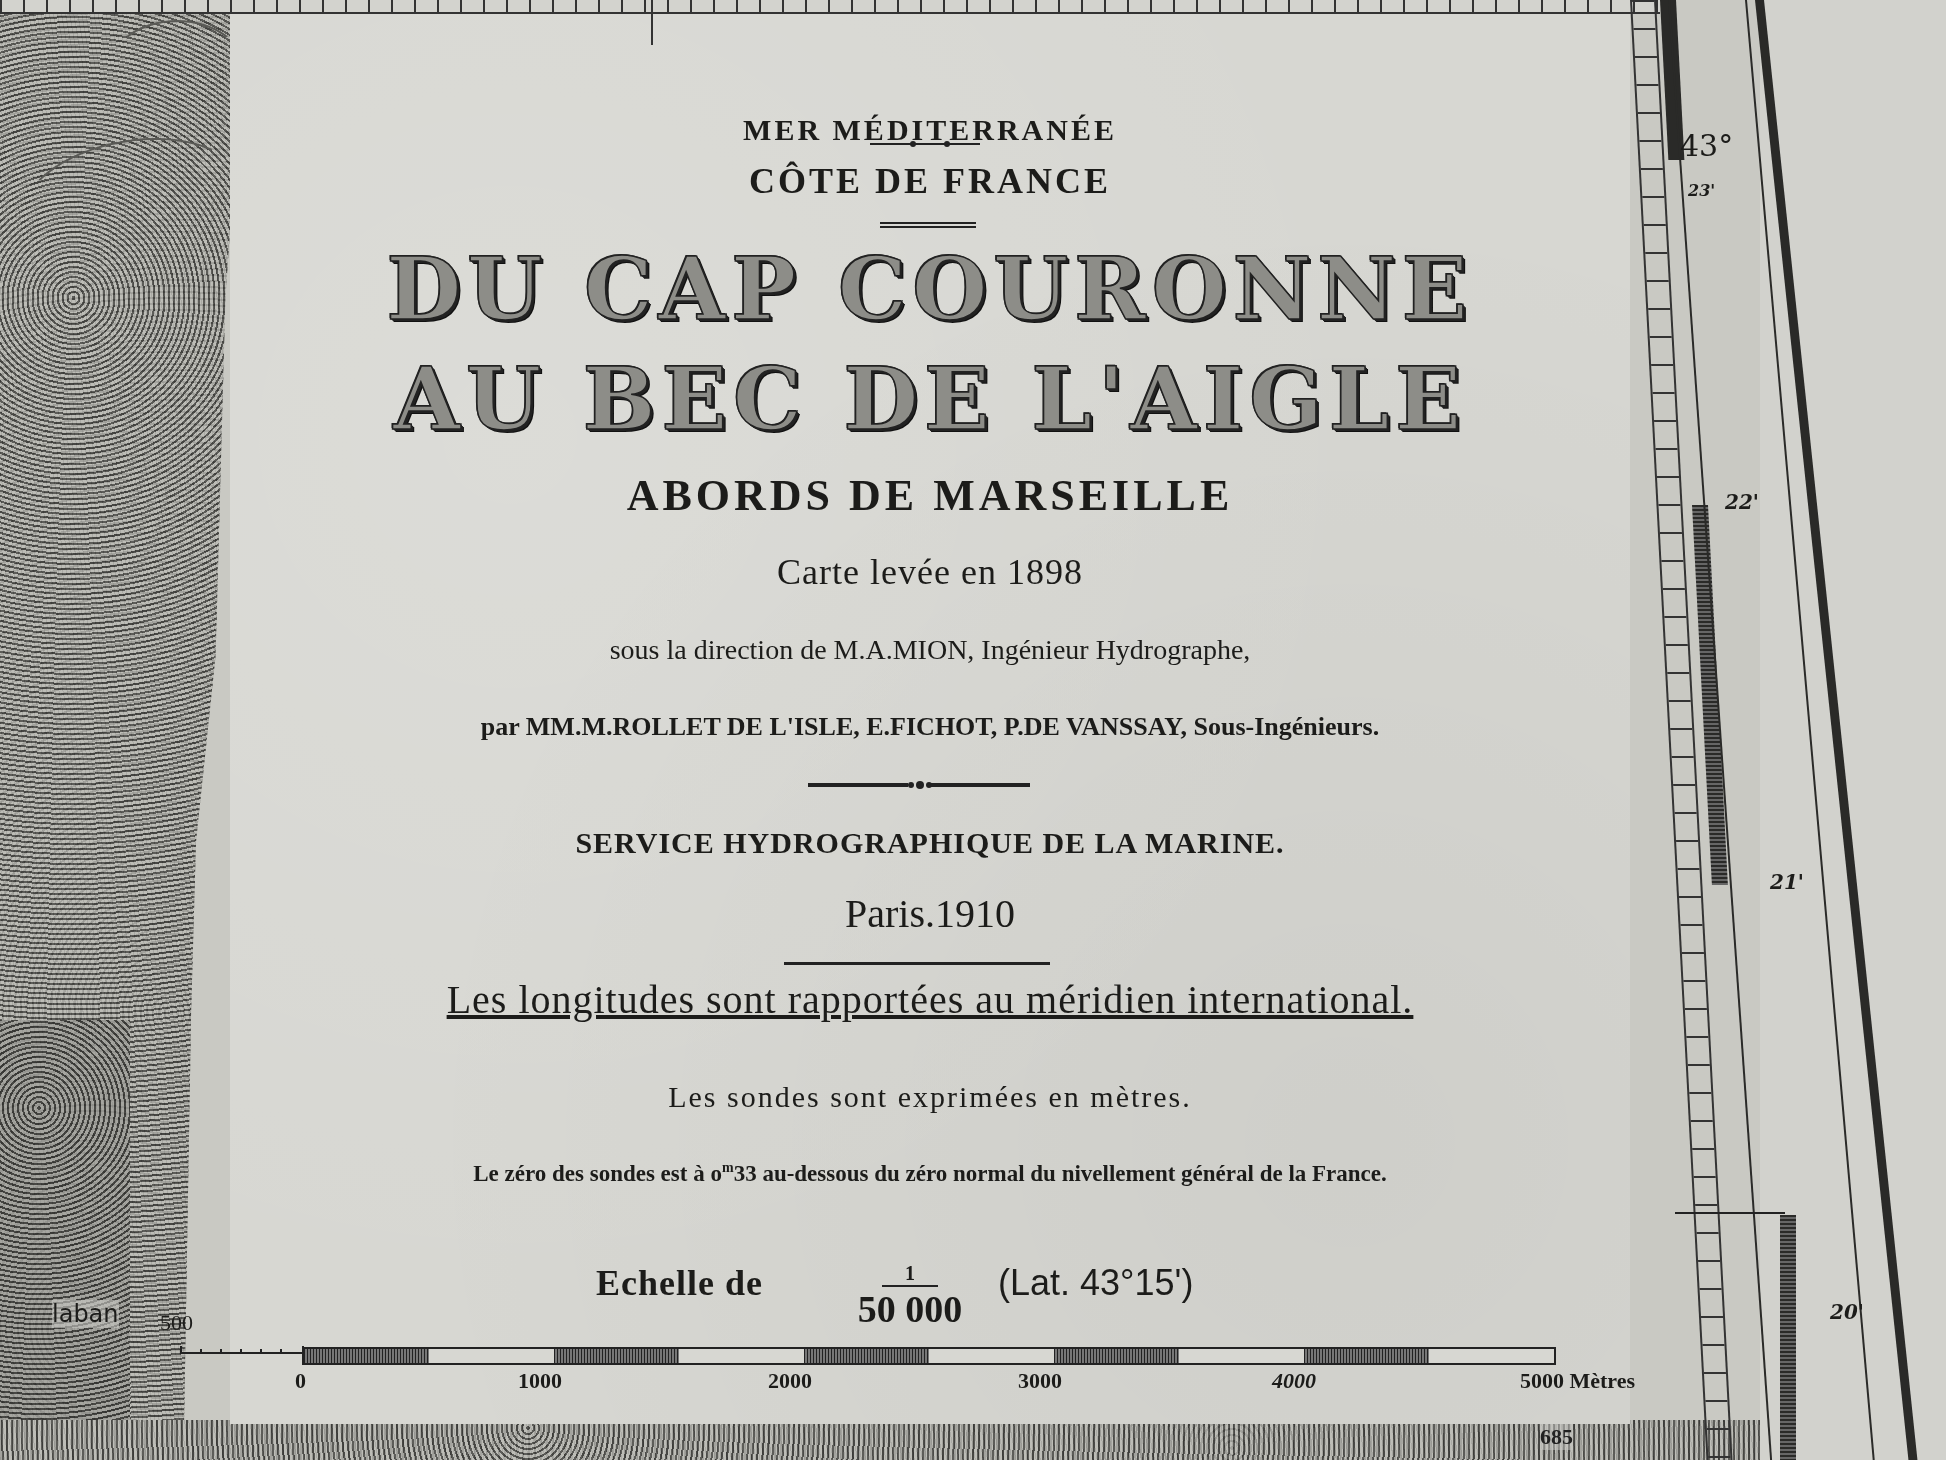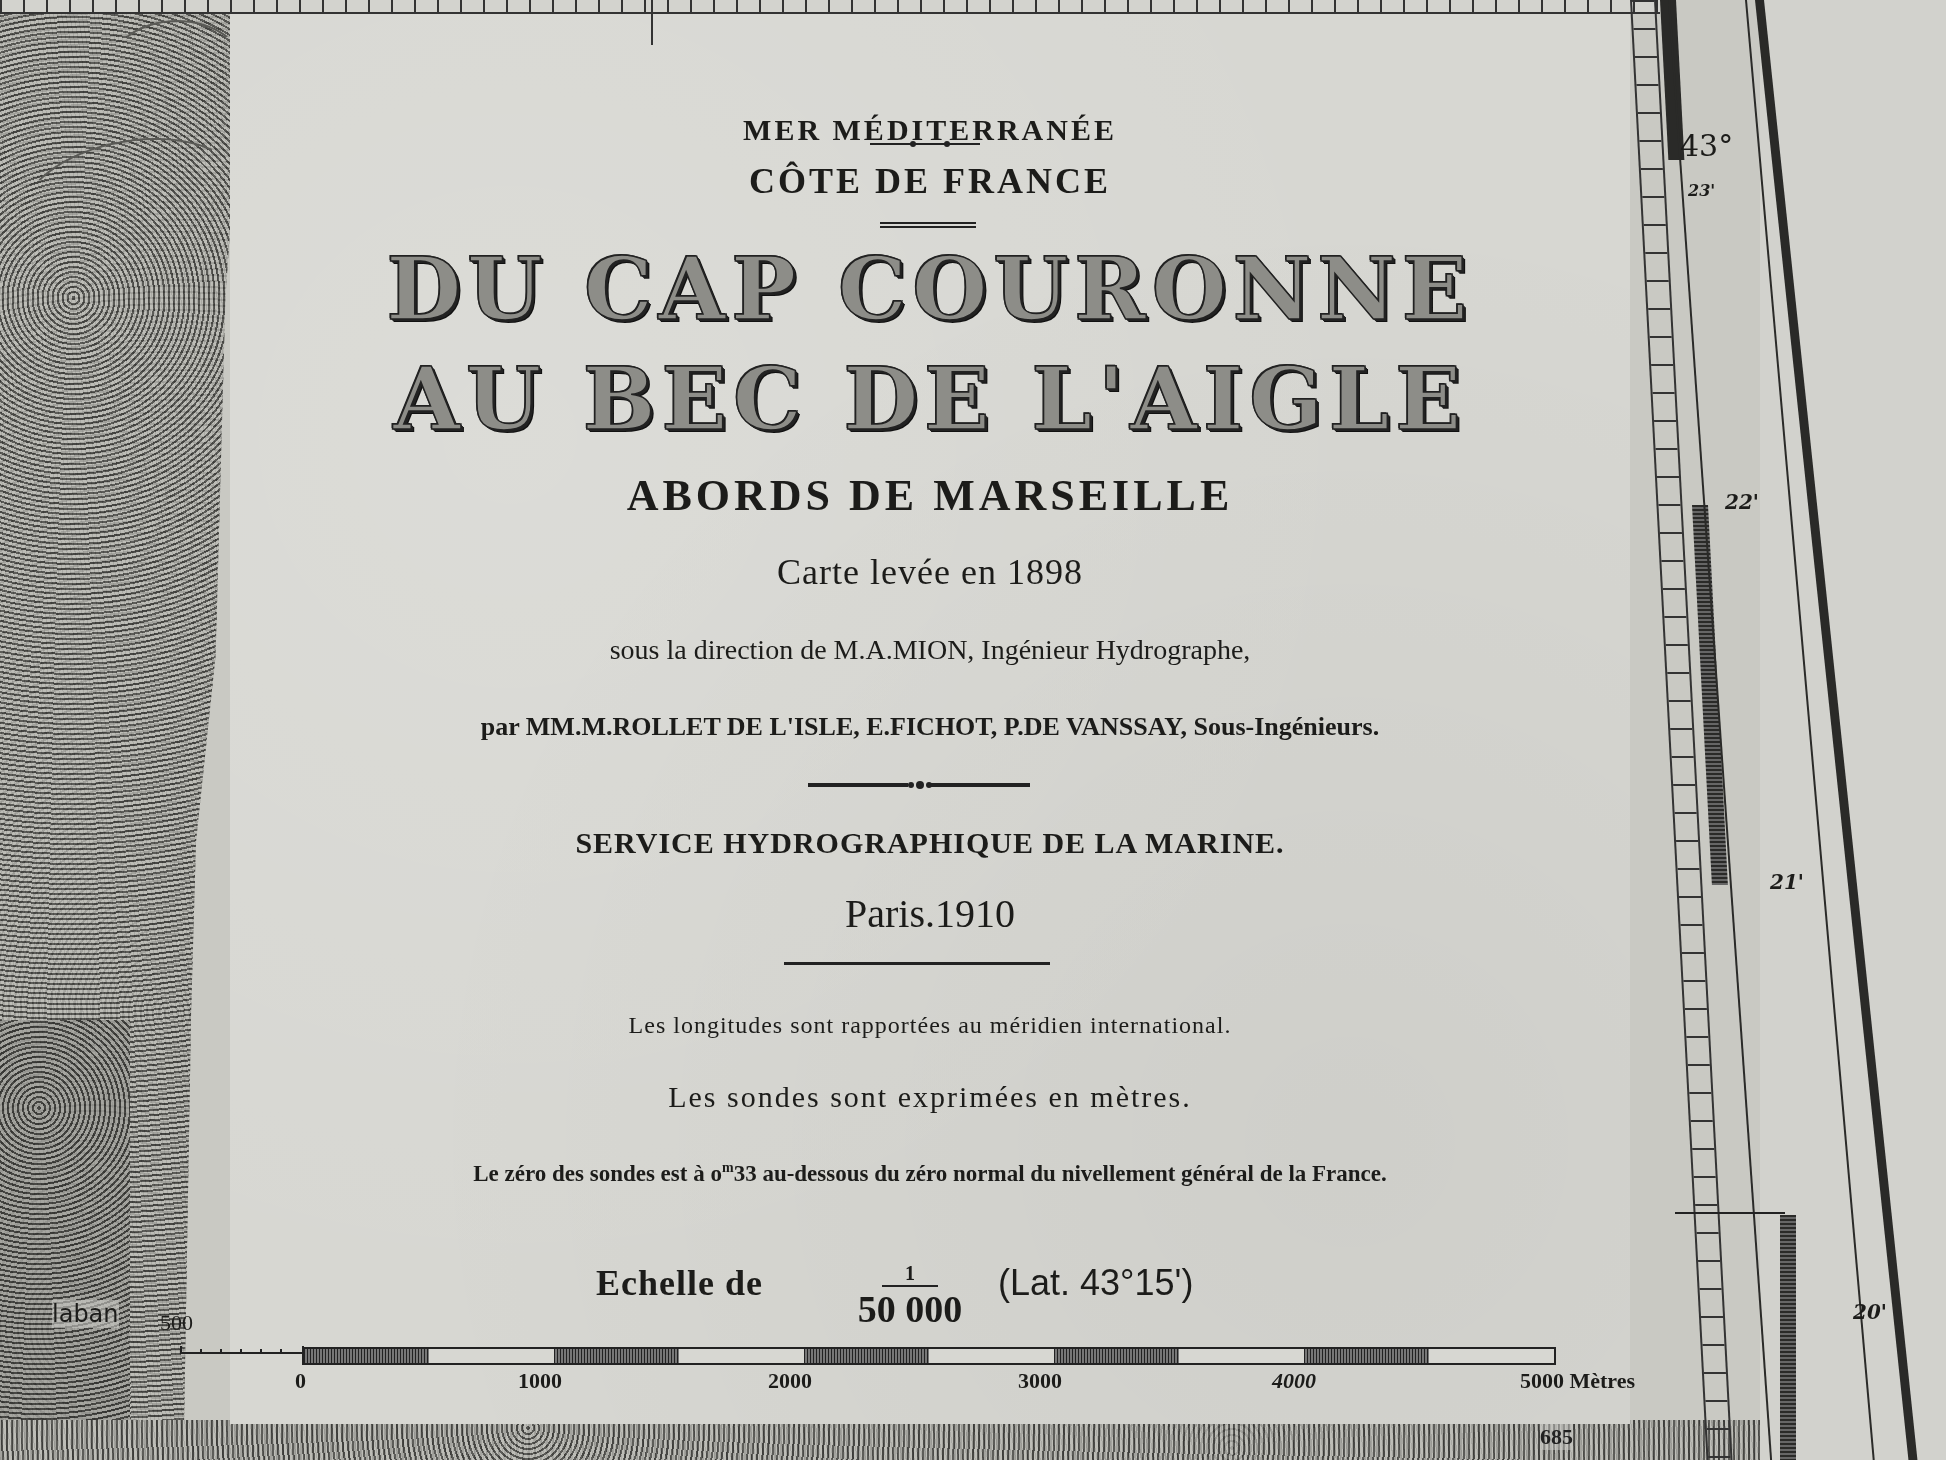--- a/index.html
+++ b/index.html
@@ -51,21 +51,21 @@
     -webkit-text-stroke:1.5px #222;
   }
   .t-main1 { top:238px; }
   .t-main2 { top:348px; }
   .t-abords { top:470px; font-size:44px; letter-spacing:4px; font-family:"Liberation Serif",serif; font-weight:bold; }
   .t-levee { top:551px; font-size:36px; font-family:"Liberation Serif",serif; letter-spacing:1px; }
   .t-dir { top:634px; font-size:28px; font-family:"Liberation Serif",serif; }
   .t-par { top:712px; font-size:26px; font-family:"Liberation Serif",serif; font-weight:bold; }
   .t-service { top:826px; font-size:30px; font-family:"Liberation Serif",serif; font-weight:bold; letter-spacing:1px; }
   .t-paris { top:890px; font-size:40px; font-family:"Liberation Serif",serif; }
-  .t-long { top:1012px; font-size:24px; font-family:"Liberation Serif",serif; letter-spacing:1px; }
+  .t-long { top:976px; font-size:40px; font-family:"Liberation Serif",serif; letter-spacing:1px;text-decoration:underline; }
   .t-sondes { top:1080px; font-size:30px; font-family:"Liberation Serif",serif; letter-spacing:2px; }
   .t-zero { top:1160px; font-size:23px; font-family:"Liberation Serif",serif; font-weight:bold; }
   .t-zero sup { font-size:14px; }
 
   .rule { position:absolute; background:#222; }
   .orn { position:absolute; height:8px; }
   .orn .bar { position:absolute; top:3px; height:2px; background:#222; }
   .orn .dot { position:absolute; top:1px; width:6px; height:6px; border-radius:50%; background:#222; }
 
   .scale-title { position:absolute; top:1262px; left:596px; font-size:36px; font-family:"Liberation Serif",serif; font-weight:bold; letter-spacing:1px; }
@@ -178,16 +178,16 @@
 <div class="lat-border" style="left:1780px; top:1215px; width:16px; height:245px; background:repeating-linear-gradient(180deg,#2a2a28 0 2px,#666 2px 4px);"></div>
 <div class="lat-border" style="left:1668px; top:0; width:2px; height:1460px; transform:skewX(4deg); transform-origin:top;"></div>
 <div class="lat-border" style="left:1745px; top:0; width:2px; height:1460px; transform:skewX(5deg); transform-origin:top;"></div>
 <div class="lat-border" style="left:1755px; top:0; width:9px; height:1460px; transform:skewX(6deg); transform-origin:top;"></div>
 <div class="rule" style="left:1675px; top:1212px; width:110px; height:2px;"></div>
 
 <div class="lat-label" style="left:1680px; top:128px; font-size:30px; font-style:normal; font-weight:normal;">43°</div>
 <div class="lat-label" style="left:1688px; top:181px; font-size:16px;">23'</div>
 <div class="lat-label" style="left:1725px; top:490px;">22'</div>
 <div class="lat-label" style="left:1770px; top:870px;">21'</div>
-<div class="lat-label" style="left:1830px; top:1300px;margin-left:23px;">20'</div>
+<div class="lat-label" style="left:1830px; top:1300px;">20'</div>
 
 <div class="spot" style="left:52px; top:1300px; font-size:24px; font-weight:normal; font-family:'DejaVu Sans',sans-serif; background:rgba(200,200,195,.6);">laban</div>
 <div class="spot" style="left:1540px; top:1424px; color:#222; background:rgba(200,200,195,.5);">685</div>
 
 </body></html>

